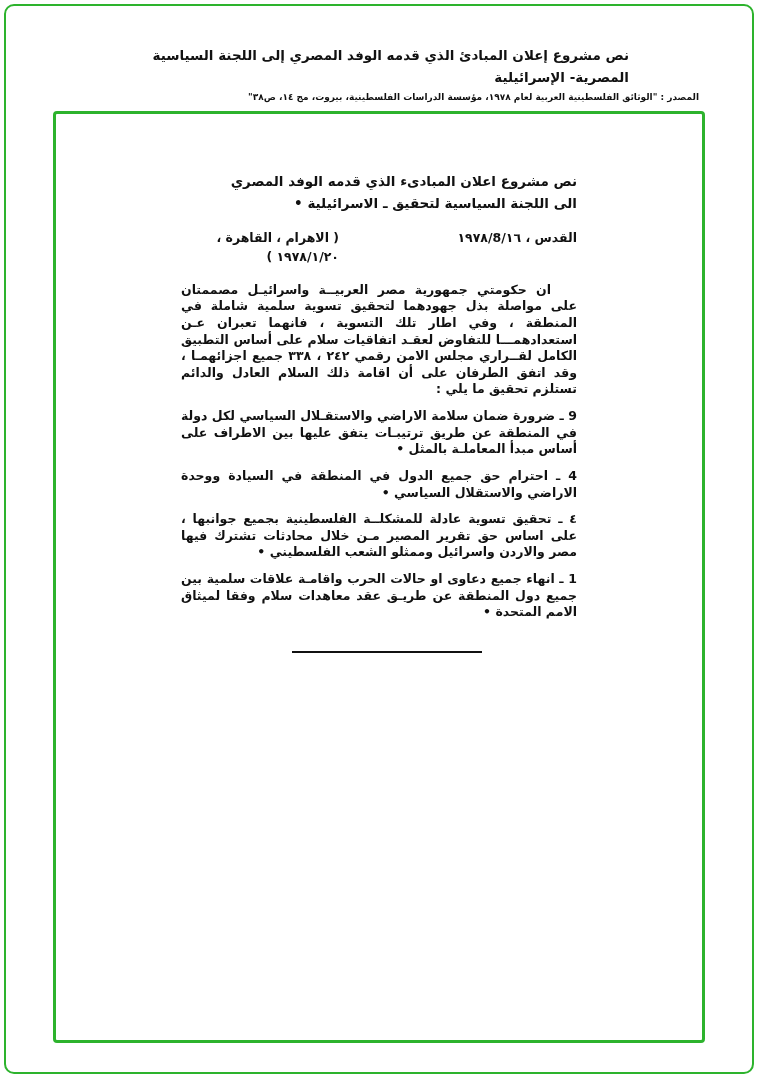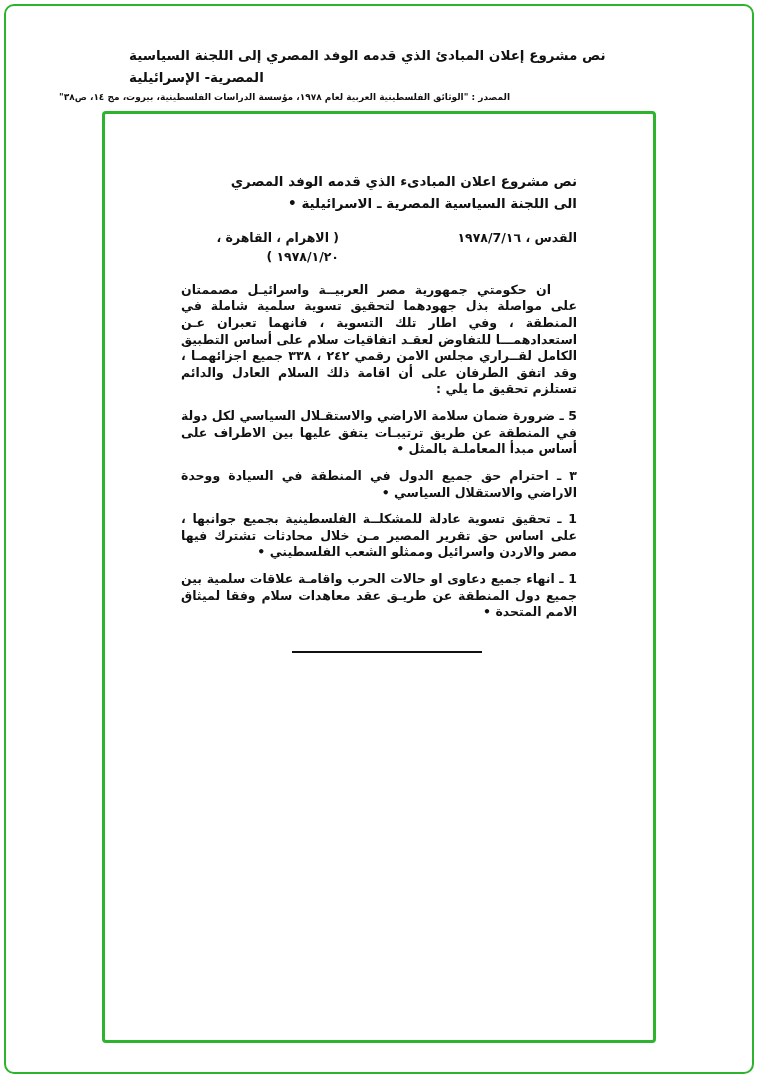--- a/index.html
+++ b/index.html
@@ -20,39 +20,39 @@
   }
   .outer-frame {
     position: absolute;
     inset: 4px;
     border: 2px solid var(--green, #2db32d);
     border-radius: 10px;
     pointer-events: none;
   }
   .header {
     padding-top: 44px;
-    text-align: left;
+    text-align: right;
     direction: rtl;
   }
   .header-title {
     width: 500px;
     margin: 0 auto;
     font-size: 13.5px;
     font-weight: bold;
     line-height: 1.65;
   }
   .header-source {
     width: 640px;
     margin: 3px auto 0;
     font-size: 9px;
     font-weight: bold;
   }
   .doc-box {
     box-sizing: border-box;
-    width: 554px;
+    width: 652px;
     height: 932px;
     margin: 9px auto 0;
     border: 3px solid var(--green, #2db32d);
     border-radius: 4px;
     background: #ffffff;
   }
   .doc {
     direction: rtl;
     width: 396px;
     margin: 56px auto 0;
@@ -105,33 +105,33 @@
   <div class="header">
     <div class="header-title">نص مشروع إعلان المبادئ الذي قدمه الوفد المصري إلى اللجنة السياسية المصرية- الإسرائيلية</div>
     <div class="header-source">المصدر : "الوثائق الفلسطينية العربية لعام ١٩٧٨، مؤسسة الدراسات الفلسطينية، بيروت، مج ١٤، ص٣٨"</div>
   </div>
 
   <div class="doc-box">
     <div class="doc">
 
       <div class="doc-title">
         <div>نص مشروع اعلان المبادىء الذي قدمه الوفد المصري</div>
-        <div>الى اللجنة السياسية المصرية ـ الاسرائيلية •</div>
+        <div>الى اللجنة السياسية لتحقيق ـ الاسرائيلية •</div>
       </div>
 
       <div class="doc-dateline">
-        <span class="right">القدس ، ١٩٧٨/7/١٦</span>
+        <span class="right">القدس ، ١٩٧٨/8/١٦</span>
         <span class="left">( الاهرام ، القاهرة ، ١٩٧٨/١/٢٠ )</span>
       </div>
 
       <div class="doc-body">
         <p class="first">ان حكومتي جمهورية مصر العربيــة واسرائيـل مصممتان على مواصلة بذل جهودهما لتحقيق تسوية سلمية شاملة في المنطقة ، وفي اطار تلك التسوية ، فانهما تعبران عـن استعدادهمـــا للتفاوض لعقـد اتفاقيات سلام على أساس التطبيق الكامل لقــراري مجلس الامن رقمي ٢٤٢ ، ٣٣٨ جميع اجزائهمـا ، وقد اتفق الطرفان على أن اقامة ذلك السلام العادل والدائم تستلزم تحقيق ما يلي :</p>
-        <p>5 ـ ضرورة ضمان سلامة الاراضي والاستقـلال السياسي لكل دولة في المنطقة عن طريق ترتيبـات يتفق عليها بين الاطراف على أساس مبدأ المعاملـة بالمثل •</p>
-        <p>٣ ـ احترام حق جميع الدول في المنطقة في السيادة ووحدة الاراضي والاستقلال السياسي •</p>
-        <p>1 ـ تحقيق تسوية عادلة للمشكلــة الفلسطينية بجميع جوانبها ، على اساس حق تقرير المصير مـن خلال محادثات تشترك فيها مصر والاردن واسرائيل وممثلو الشعب الفلسطيني •</p>
+        <p>9 ـ ضرورة ضمان سلامة الاراضي والاستقـلال السياسي لكل دولة في المنطقة عن طريق ترتيبـات يتفق عليها بين الاطراف على أساس مبدأ المعاملـة بالمثل •</p>
+        <p>4 ـ احترام حق جميع الدول في المنطقة في السيادة ووحدة الاراضي والاستقلال السياسي •</p>
+        <p>٤ ـ تحقيق تسوية عادلة للمشكلــة الفلسطينية بجميع جوانبها ، على اساس حق تقرير المصير مـن خلال محادثات تشترك فيها مصر والاردن واسرائيل وممثلو الشعب الفلسطيني •</p>
         <p>1 ـ انهاء جميع دعاوى او حالات الحرب واقامـة علاقات سلمية بين جميع دول المنطقة عن طريـق عقد معاهدات سلام وفقا لميثاق الامم المتحدة •</p>
       </div>
 
       <hr class="separator">
 
     </div>
   </div>
 
 </div>
 

